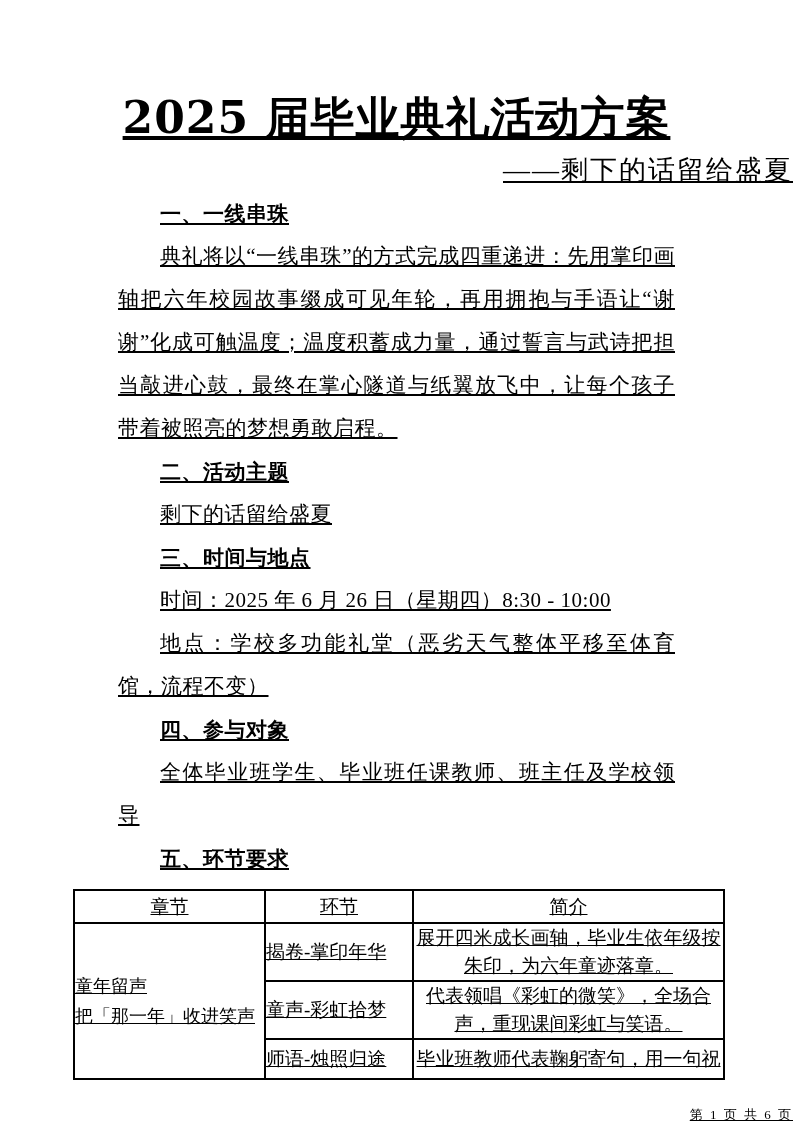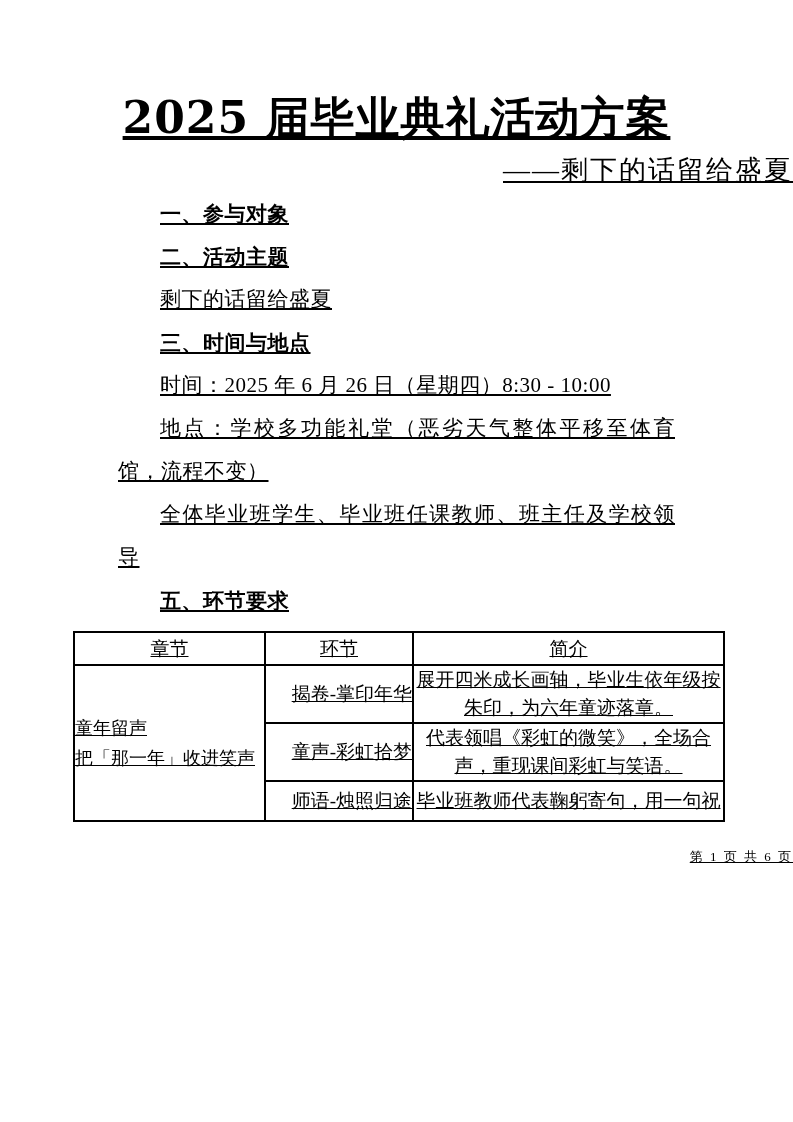--- a/index.html
+++ b/index.html
@@ -75,21 +75,20 @@
     padding: 2px 2px 2px 4px;
     line-height: 30px;
     font-size: 18px;
     border-radius: 24px;
   }
   .cell-chapter div { white-space: nowrap; }
   .cell-seg {
     padding: 2px 2px 2px 7px;
     font-size: 19px;
     white-space: nowrap;
-    text-align: right;
   }
   .cell-desc {
     padding: 2px 4px 2px 8px;
     line-height: 28px;
     font-size: 19px;
     text-align: center;
   }
   .cell-desc.single { white-space: nowrap; overflow: hidden; }
   tr.row-1 { height: 55px; }
   tr.row-2 { height: 43px; }
@@ -105,29 +104,31 @@
 </head>
 <body>
 
 <div class="page">
 
   <h1 class="doc-title">2025 届毕业典礼活动方案</h1>
   <div class="doc-subtitle">——剩下的话留给盛夏</div>
 
   <div class="content">
 
-    <h2 class="sec-heading">一、参与对象</h2>
+    <h2 class="sec-heading">一、一线串珠</h2>
+    <p class="body-par">典礼将以“一线串珠”的方式完成四重递进：先用掌印画轴把六年校园故事缀成可见年轮，再用拥抱与手语让“谢谢”化成可触温度；温度积蓄成力量，通过誓言与武诗把担当敲进心鼓，最终在掌心隧道与纸翼放飞中，让每个孩子带着被照亮的梦想勇敢启程。</p>
 
     <h2 class="sec-heading">二、活动主题</h2>
     <p class="body-par">剩下的话留给盛夏</p>
 
     <h2 class="sec-heading">三、时间与地点</h2>
     <p class="body-par">时间：2025 年 6 月 26 日（星期四）8:30 - 10:00</p>
     <p class="body-par">地点：学校多功能礼堂（恶劣天气整体平移至体育馆，流程不变）</p>
 
+    <h2 class="sec-heading">四、参与对象</h2>
     <p class="body-par">全体毕业班学生、毕业班任课教师、班主任及学校领导</p>
 
     <h2 class="sec-heading">五、环节要求</h2>
 
     <table class="req-table">
       <colgroup>
         <col style="width:191px">
         <col style="width:148px">
         <col style="width:311px">
       </colgroup>

